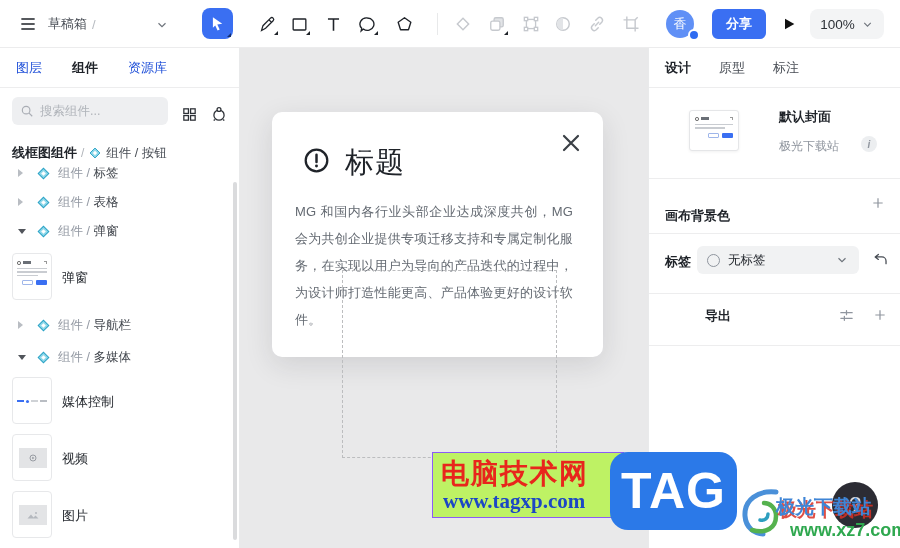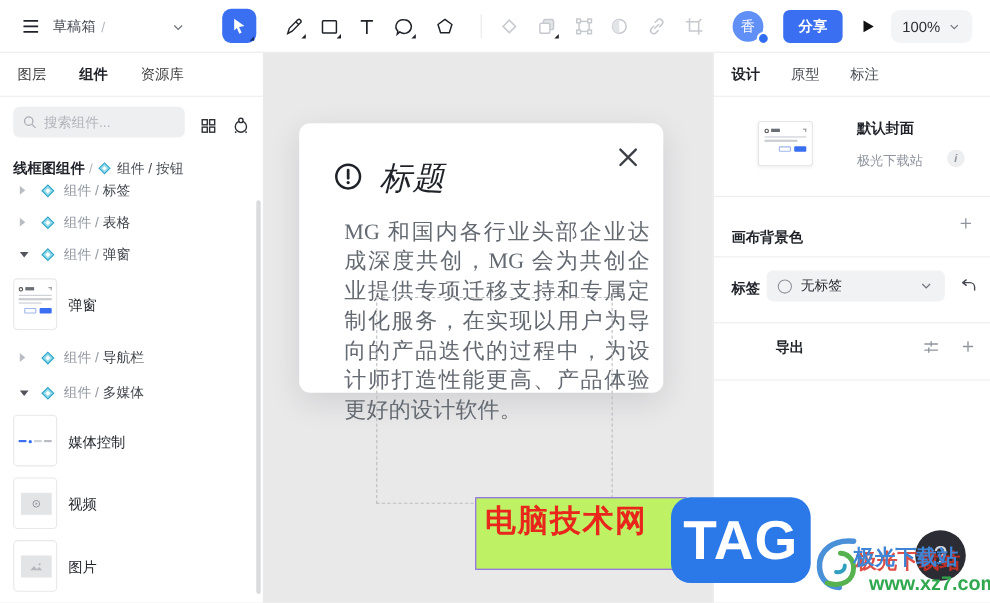--- a/index.html
+++ b/index.html
@@ -24,21 +24,21 @@
   .tb-divider { position:absolute; left:437px; top:13px; width:1px; height:22px; background:#e8e9ea; }
   .avatar { left:666px; top:10px; width:28px; height:28px; border-radius:50%; background:#6090f6; color:#fff; font-size:13px; cursor:pointer; }
   .avatar-dot { position:absolute; left:688px; top:29px; width:12px; height:12px; border-radius:50%; background:#2f6cf1; border:2px solid #fff; }
   .share-btn { left:712px; top:9px; width:54px; height:30px; background:#3a6ff2; border-radius:6px; color:#fff; font-size:13px; font-weight:700; cursor:pointer; }
   .play-btn { left:780px; top:15px; width:18px; height:18px; cursor:pointer; }
   .zoom-box { left:810px; top:9px; width:74px; height:30px; background:#f3f4f5; border-radius:8px; cursor:pointer; display:flex; align-items:center; justify-content:center; gap:6px; font-size:13.5px; color:#2d3137;text-align:center; }
 
   
   .left-panel { position:absolute; left:0; top:48px; width:240px; height:500px; background:#fff; border-right:1px solid #e9eaeb; z-index:5; }
   .lp-tabs { position:absolute; left:0; top:0; width:100%; height:40px; border-bottom:1px solid #ededee; display:flex; align-items:center; }
-  .lp-tab { font-size:13px; color:#404040; cursor:pointer; }
+  .lp-tab { font-size:13px; color:#1d4ed8; cursor:pointer; }
   .lp-tab.t1 { margin-left:16px; }
   .lp-tab.t2 { margin-left:30px; font-weight:700; color:#1f2329; }
   .lp-tab.t3 { margin-left:30px; }
   .search-box { position:absolute; left:12px; top:49px; width:156px; height:28px; background:#eeeff1; border-radius:6px; display:flex; align-items:center; padding:0 8px; gap:6px; }
   .search-box input { border:none; outline:none; background:transparent; width:110px; font-size:12.5px; color:#474c54; font-family:inherit; }
   .search-box input::placeholder { color:#b0b4ba; }
   .sb-icon { position:absolute; top:57px; width:18px; height:18px; color:#2d3137; cursor:pointer; }
   .grid-ic { left:180px; }
   .res-ic { left:210px; }
   .lp-crumb { position:absolute; left:12px; top:96px; height:18px; display:flex; align-items:center; gap:4px; white-space:nowrap; }
@@ -71,23 +71,23 @@
   .mm-blue { width:7px; height:2px; background:#3a6ff2; }
   .mm-knob { width:3px; height:3px; border-radius:50%; background:#3a6ff2; }
   .mm-gray { flex:1; height:1.5px; background:#cfd2d6; }
   .mm-txt { width:7px; height:2px; background:#b9bdc3; }
   .mini-gray-rect { position:absolute; left:6px; top:13px; width:28px; height:20px; background:#e3e4e6; display:flex; align-items:center; justify-content:center; }
 
   
   .canvas { position:absolute; left:240px; top:48px; width:408px; height:500px; background:#e9e9ea; overflow:visible; }
   .modal { position:absolute; left:32px; top:64px; width:331px; height:245px; background:#fff; border-radius:10px; box-shadow:0 8px 28px rgba(31,35,41,.12); z-index:2; }
   .modal-warning { position:absolute; left:31px; top:35px; width:27px; height:27px; color:#1f2329; }
-  .modal-title { position:absolute; left:73px; top:31px; font-size:29px; color:#1f2329; letter-spacing:1px;font-style:italic; }
+  .modal-title { position:absolute; left:73px; top:31px; font-size:29px; color:#1f2329; letter-spacing:1px; }
   .modal-close { position:absolute; left:286px; top:18px; width:26px; height:26px; color:#3b4046; cursor:pointer; }
-  .modal-body { position:absolute; left:41px; top:86px; width:278px; font-size:20px; line-height:27px; color:#646a72; text-align:justify; letter-spacing:.2px; white-space:pre-line;font-family:Liberation Serif, serif; }
+  .modal-body { position:absolute; left:23px; top:86px; width:278px; font-size:13px; line-height:27px; color:#646a72; text-align:justify; letter-spacing:.2px; white-space:pre-line; }
   .dashed-rect { position:absolute; left:102px; top:222px; width:215px; height:188px; border:1px dashed #bcbdbf; z-index:3; pointer-events:none; }
 
   
   .right-panel { position:absolute; left:648px; top:48px; width:252px; height:500px; background:#fff; border-left:1px solid #e9eaeb; z-index:5; }
   .rp-tabs { position:absolute; left:0; top:0; width:100%; height:40px; border-bottom:1px solid #ededee; display:flex; align-items:center; }
   .rp-tab { font-size:13px; color:#474c54; cursor:pointer; }
   .rp-tab.t1 { margin-left:16px; font-weight:700; color:#1f2329; }
   .rp-tab.t2 { margin-left:28px; }
   .rp-tab.t3 { margin-left:28px; }
   .cover-thumb { position:absolute; left:40px; top:62px; width:50px; height:41px; background:#fff; border:1px solid #e5e6e8; border-radius:3px; box-shadow:0 1px 3px rgba(0,0,0,.06); cursor:pointer; overflow:hidden; }
@@ -446,20 +446,21 @@
 
     <div class="rp-div" style="top:297px;"></div>
   </div>
 
   <div class="help-btn">
       <span>?</span>
     </div>
 
   <div class="wm-box">
     <div class="wm-title">电脑技术网</div>
+    <div class="wm-url">www.tagxp.com</div>
   </div>
   <div class="wm-tag">
       <span>TAG</span>
     </div>
 
   <svg class="wm-swirl" viewBox="0 0 44 54" fill="none">
     <path d="M38 6C20 4 6 14 7 30c.8 12 10 18 18 18" stroke="#4a90d9" stroke-width="5" stroke-linecap="round"></path>
     <path d="M14 44c14 4 24-2 24-14 0-8-6-13-12-13" stroke="#55b24e" stroke-width="4.5" stroke-linecap="round"></path>
     <path d="M22 34c5 1 8-2 8-6" stroke="#2e9fbf" stroke-width="3.5" stroke-linecap="round"></path>
   </svg>

